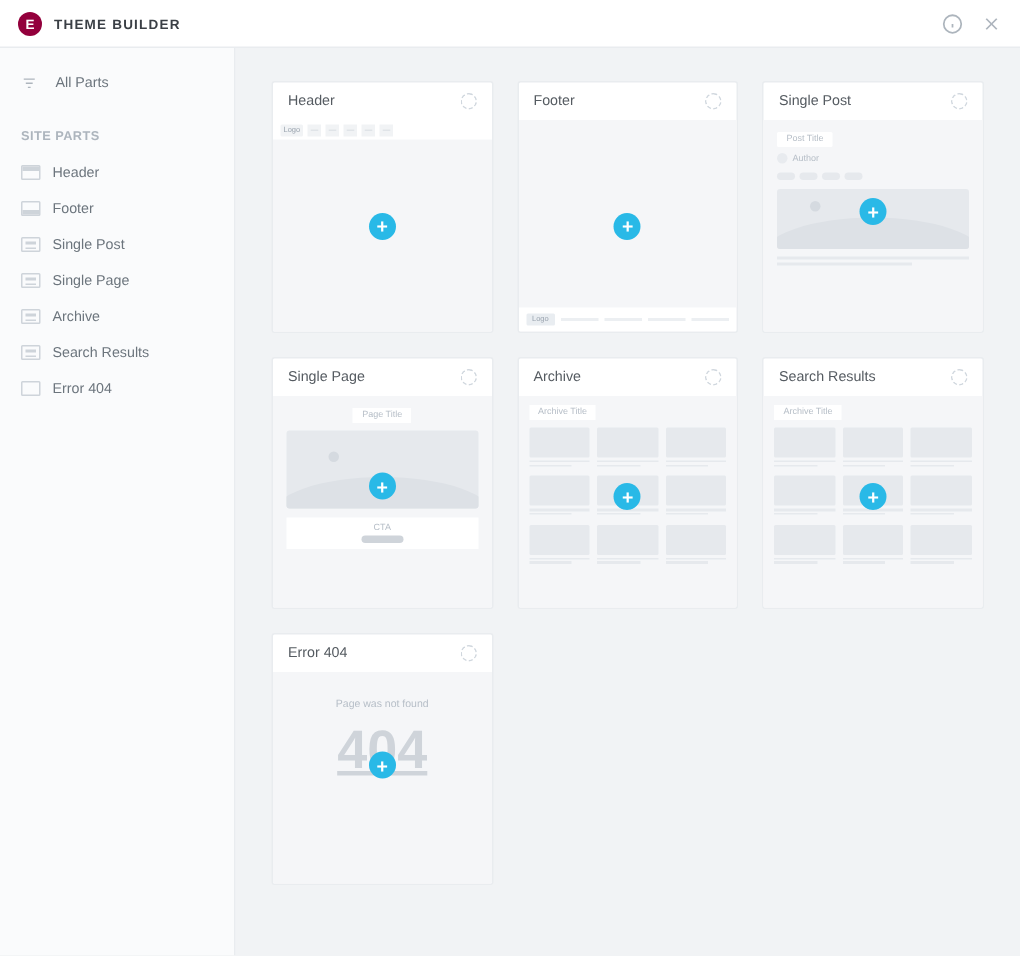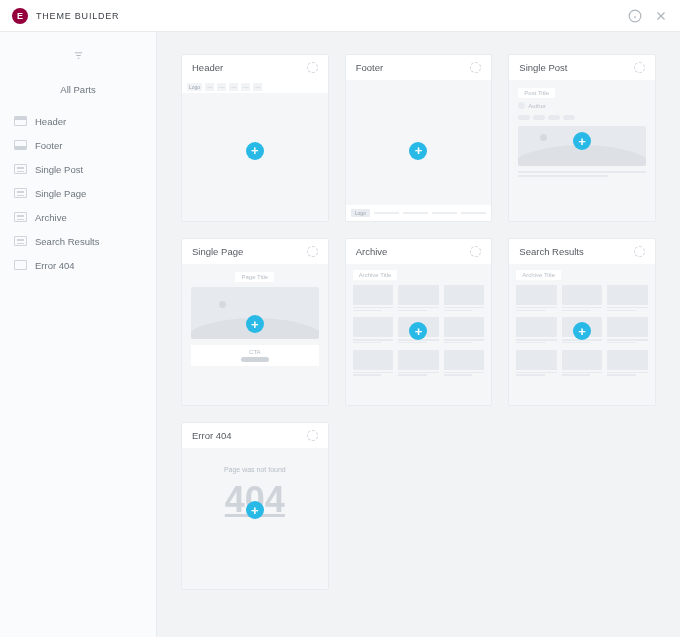--- a/index.html
+++ b/index.html
@@ -1,24 +1,24 @@
 <!DOCTYPE html>
 <html><head>
 <meta charset="utf-8">
 <style>
   * { box-sizing: border-box; margin: 0; padding: 0; }
   body { font-family: -apple-system, Arial, sans-serif; background: #f1f3f5; width: 680px; height: 637px; overflow: hidden; color: #495057; }
   .topbar { background: #fff; height: 32px; display: flex; align-items: center; padding: 0 12px; border-bottom: 1px solid #e9ecef; }
   .logo { width: 16px; height: 16px; border-radius: 50%; background: #93003c; color: #fff; font-size: 9px; display: flex; align-items: center; justify-content: center; margin-right: 8px; font-weight: bold; }
-  .topbar-title { font-size: 9px; font-weight: 400; letter-spacing: 0.8px; color: #3a3f45; }
+  .topbar-title { font-size: 9px; font-weight: 700; letter-spacing: 0.8px; color: #3a3f45; }
   .topbar-right { margin-left: auto; display: flex; gap: 12px; color: #adb5bd; }
   .topbar-right svg { cursor: pointer; }
   .layout { display: flex; height: calc(637px - 32px); }
   .sidebar { width: 157px; background: #fafbfc; border-right: 1px solid #e9ecef; padding: 12px 10px; font-size: 9.5px; }
-  .all-parts { display: flex; align-items: center; gap: 23px; padding: 6px 4px 14px; color: #6c757d; flex-direction: column; }
+  .all-parts { display: flex; align-items: center; gap: 12px; padding: 6px 4px 14px; color: #6c757d; }
   .section-label { font-size: 8.5px; color: #adb5bd; font-weight: 600; letter-spacing: 0.3px; padding: 10px 4px 8px; }
   .nav-item { display: flex; align-items: center; gap: 8px; padding: 6.5px 4px; color: #6c757d; cursor: pointer; }
   .nav-icon { width: 13px; height: 10px; border: 1px solid #ced4da; border-radius: 1px; flex: 0 0 auto; position: relative; }
   .nav-icon.hdr::before { content: ""; position: absolute; top: 0; left: 0; right: 0; height: 3px; background: #ced4da; }
   .nav-icon.ftr::before { content: ""; position: absolute; bottom: 0; left: 0; right: 0; height: 3px; background: #ced4da; }
   .nav-icon.rows::before, .nav-icon.rows::after { content: ""; position: absolute; left: 2px; right: 2px; height: 1.5px; background: #ced4da; }
   .nav-icon.rows::before { top: 2px; } .nav-icon.rows::after { top: 5.5px; }
   .main { flex: 1; overflow: auto; padding: 22px 24px; }
   .main h1 { font-size: 16px; font-weight: 500; color: #6c757d; padding-bottom: 14px; border-bottom: 1px solid #e6e8eb; margin-bottom: 22px; }
   .grid { display: grid; grid-template-columns: repeat(3, 1fr); gap: 16px; }
@@ -83,20 +83,21 @@
 <div class="layout">
   <aside class="sidebar">
     <div class="all-parts">
       <svg class="filter-icon" width="11" height="11" viewBox="0 0 24 24" fill="none" stroke="#adb5bd" stroke-width="2">
           <line x1="4" y1="6" x2="20" y2="6"></line>
           <line x1="7" y1="12" x2="17" y2="12"></line>
           <line x1="10" y1="18" x2="14" y2="18"></line>
         </svg>
       <span>All Parts</span>
     </div>
+    <div class="section-label">SITE PARTS</div>
     <div class="nav-item">
         <span class="nav-icon hdr"></span>
         <span>Header</span>
       </div>
     <div class="nav-item">
         <span class="nav-icon ftr"></span>
         <span>Footer</span>
       </div>
     <div class="nav-item">
         <span class="nav-icon rows"></span>

